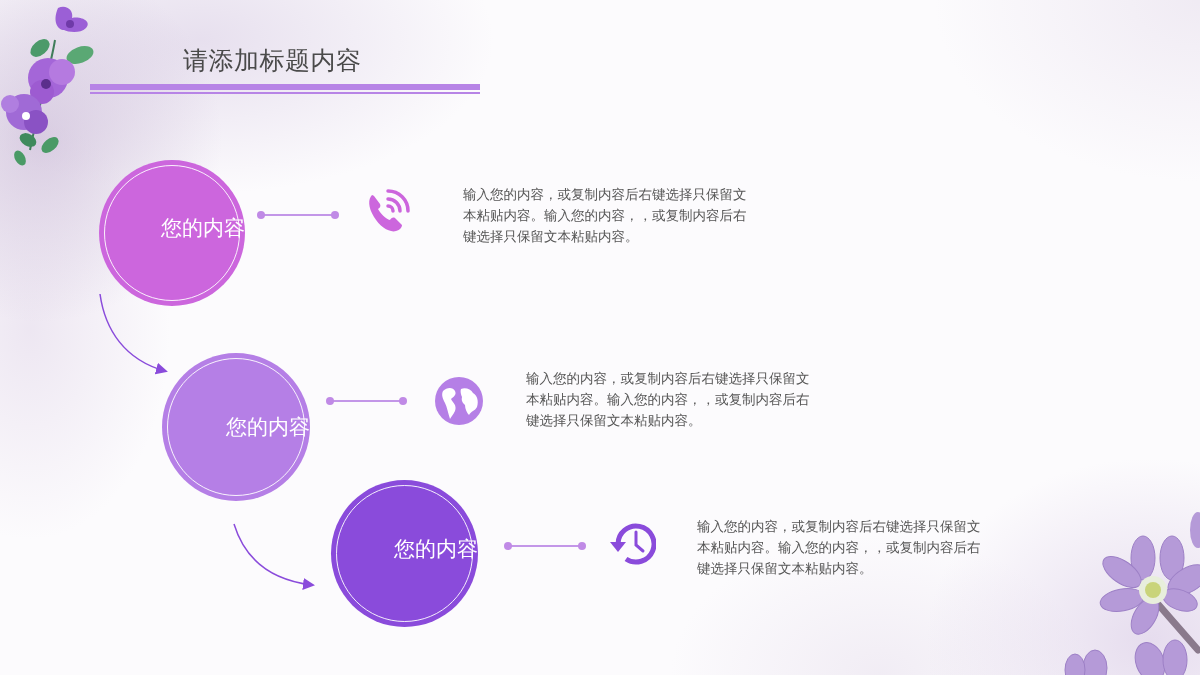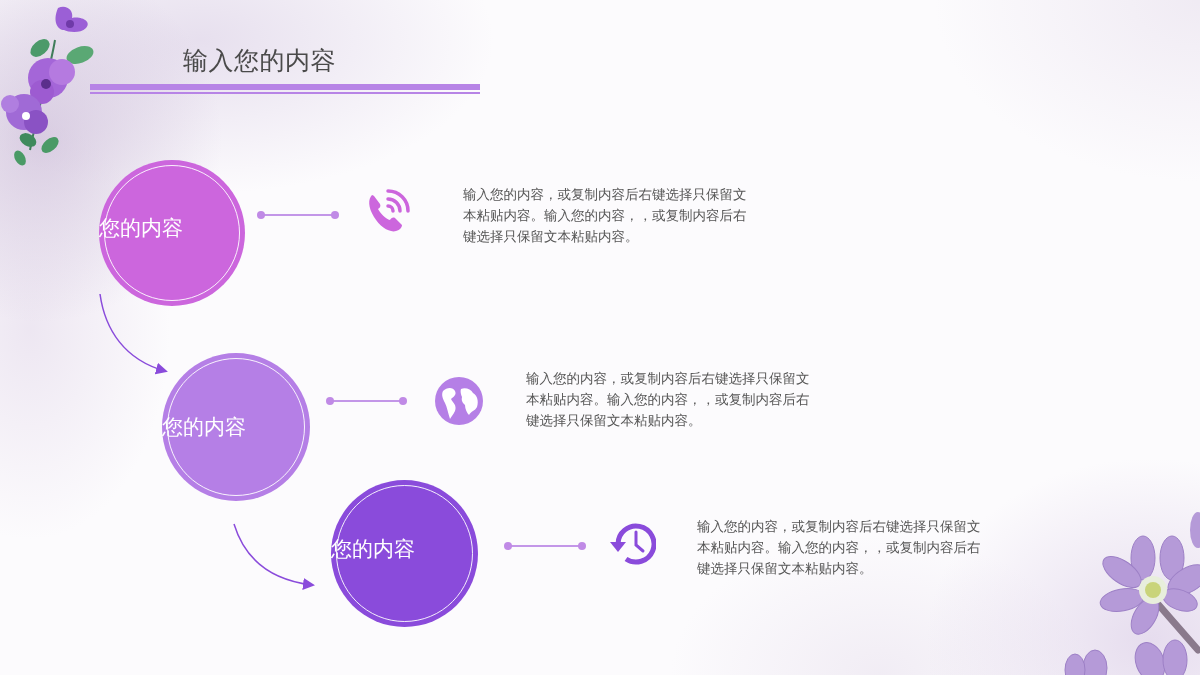--- a/index.html
+++ b/index.html
@@ -28,21 +28,21 @@
   .title-bar-thick {
     position: absolute; left: 90px; top: 84px; width: 390px; height: 6px;
     background: #b784e6;
   }
   .title-bar-thin {
     position: absolute; left: 90px; top: 92px; width: 390px; height: 2px;
     background: #b784e6;
   }
   .circle {
     position: absolute; border-radius: 50%;
-    display: flex; align-items: center; justify-content: flex-start;
+    display: flex; align-items: center; justify-content: flex-end;
   }
   .circle::after {
     content: ""; position: absolute; inset: 5px;
     border: 1.5px solid rgba(255,255,255,0.9); border-radius: 50%;
   }
   .circle-label {
     color: #ffffff; font-size: 21px; position: relative; z-index: 1;
     margin-top: -10px;
   }
   .connector {
@@ -102,21 +102,21 @@
   <circle cx="113" cy="90" r="8" fill="#c9d47a"></circle>
   <ellipse cx="158" cy="30" rx="8" ry="18" fill="#b59ad8"></ellipse>
   <g fill="#b59ad8" stroke="#9d80c6" stroke-width="1">
     <ellipse cx="55" cy="168" rx="12" ry="18"></ellipse>
     <ellipse cx="35" cy="170" rx="10" ry="16"></ellipse>
     <ellipse cx="110" cy="162" rx="14" ry="20" transform="rotate(-20 110 162)"></ellipse>
     <ellipse cx="135" cy="160" rx="12" ry="20"></ellipse>
   </g>
 </svg>
 
-<div class="title">输入您的内容</div>
+<div class="title">请添加标题内容</div>
 <div class="title-bar-thick"></div>
 <div class="title-bar-thin"></div>
 
 <svg class="arrow" width="1200" height="675" viewBox="0 0 1200 675">
   <defs>
     <marker id="ah" markerWidth="8" markerHeight="8" refX="6" refY="4" orient="auto">
       <path d="M0,0 L8,4 L0,8 Z" fill="#8a4bdb"></path>
     </marker>
   </defs>
   <path d="M100 294 C105 330 125 360 165 371" stroke="#8a4bdb" stroke-width="1.5" fill="none" marker-end="url(#ah)"></path>

